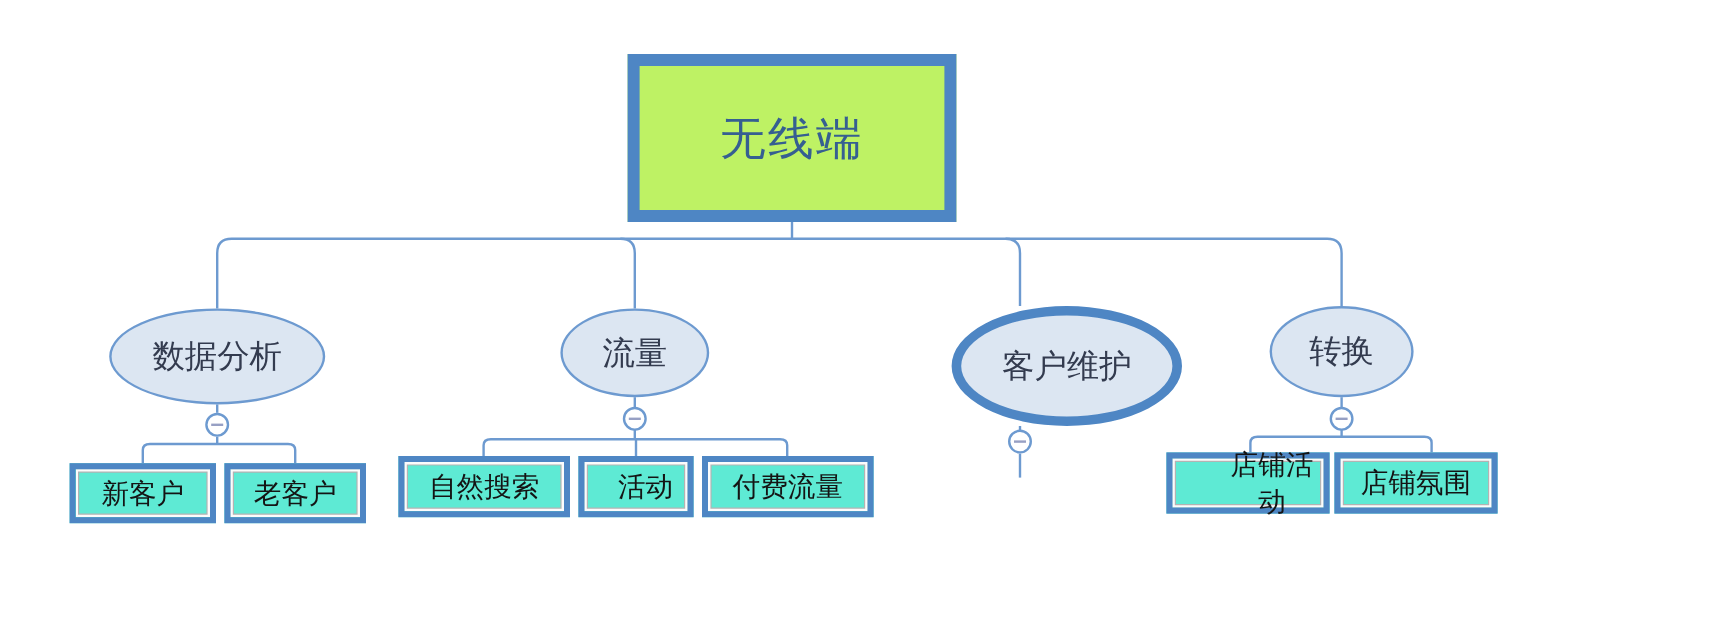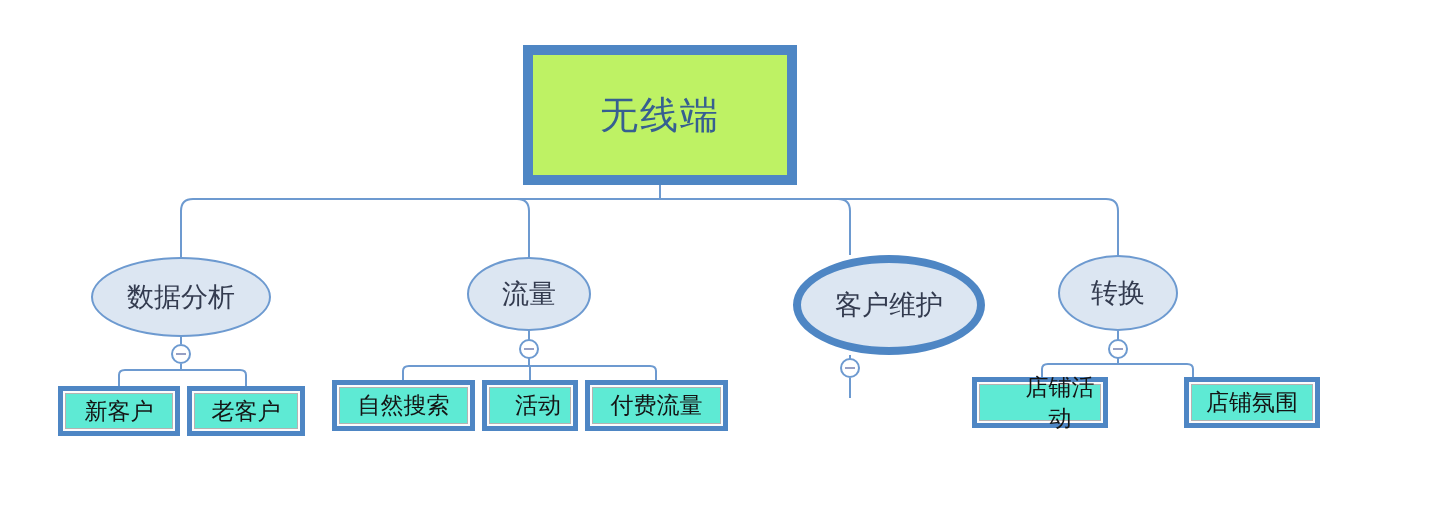--- a/index.html
+++ b/index.html
@@ -100,17 +100,17 @@
     <span>活动</span>
   </div>
   <div class="node leaf" style="left:585px;top:380px;width:143px;height:51px;justify-content:center;">
     <span>付费流量</span>
   </div>
 
 
   <div class="node leaf" style="left:972px;top:377px;width:136px;height:51px;padding-left:40px;">
     <span>店铺活动</span>
   </div>
-  <div class="node leaf" style="left:1184px;top:377px;width:136px;height:51px;">
+  <div class="node leaf" style="left:1112px;top:377px;width:136px;height:51px;">
     <span>店铺氛围</span>
   </div>
 
 </div>
 
 </body></html>

